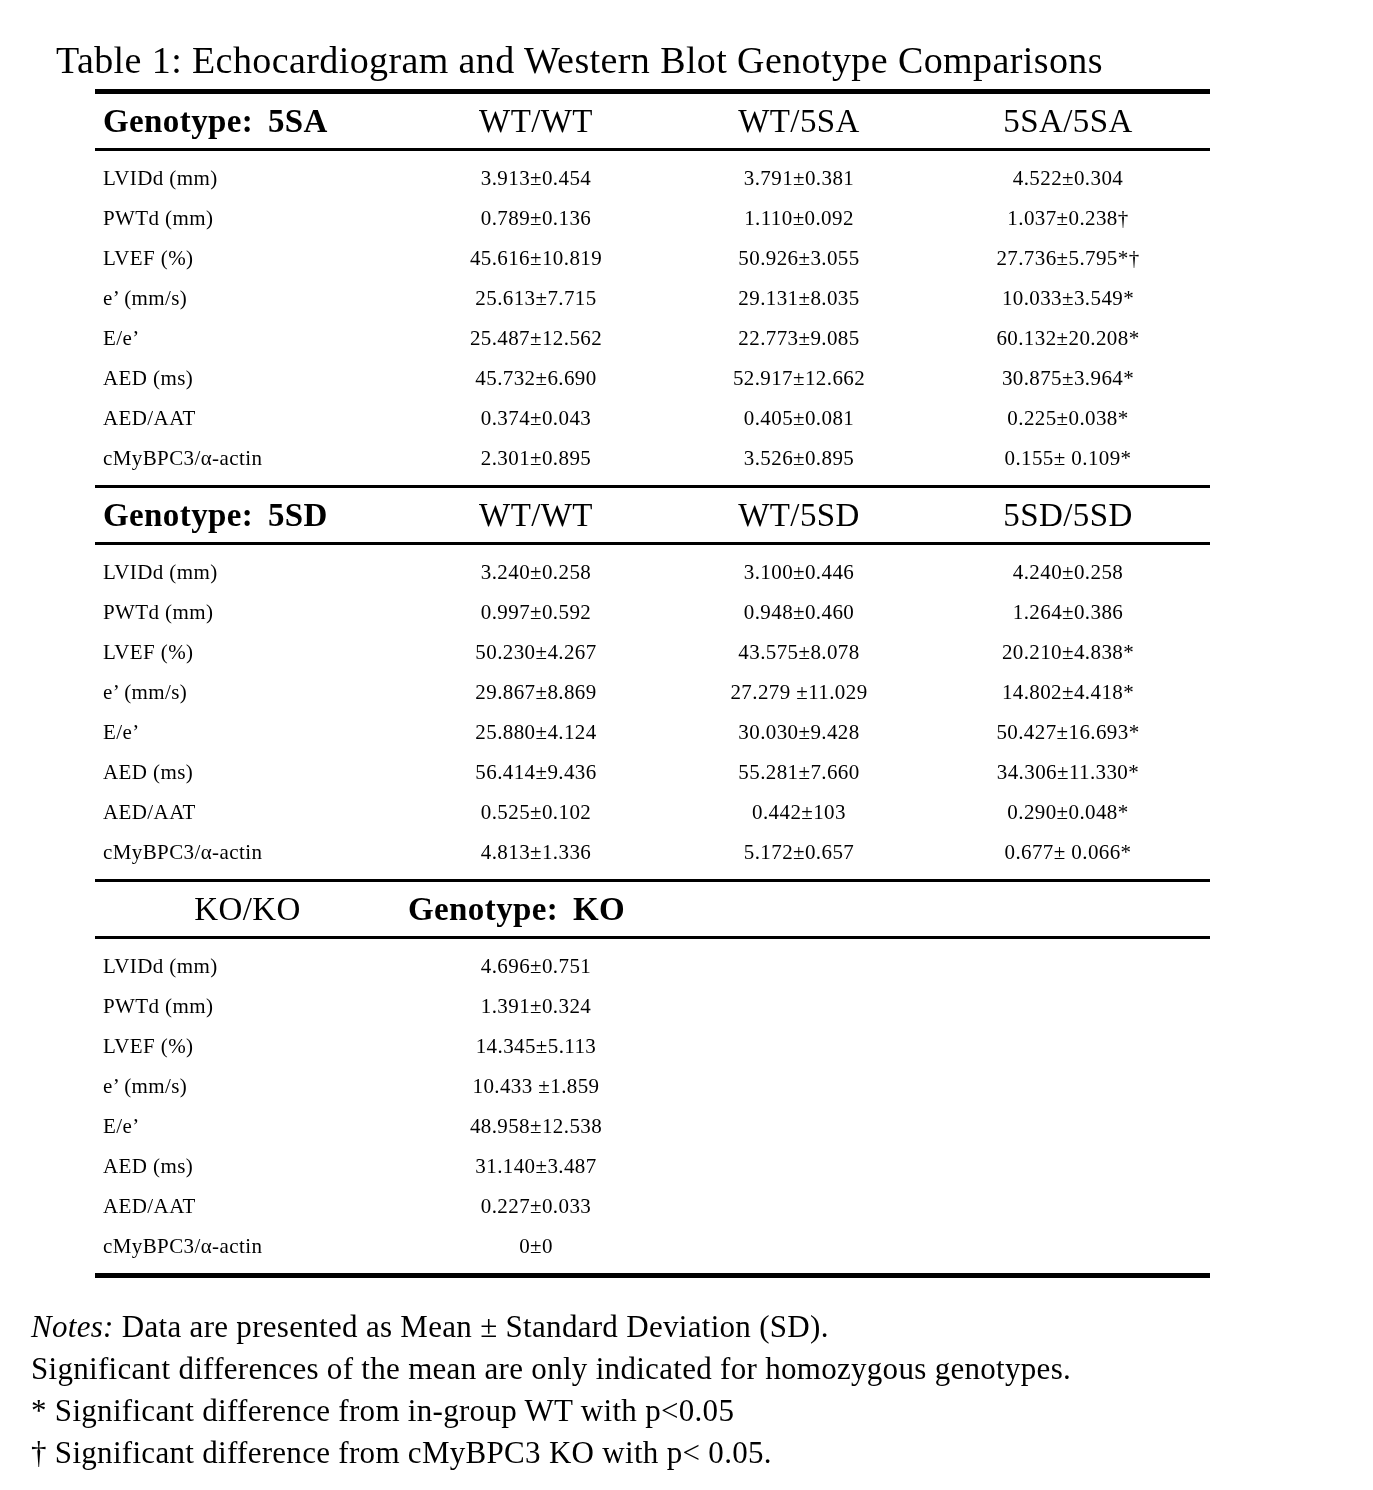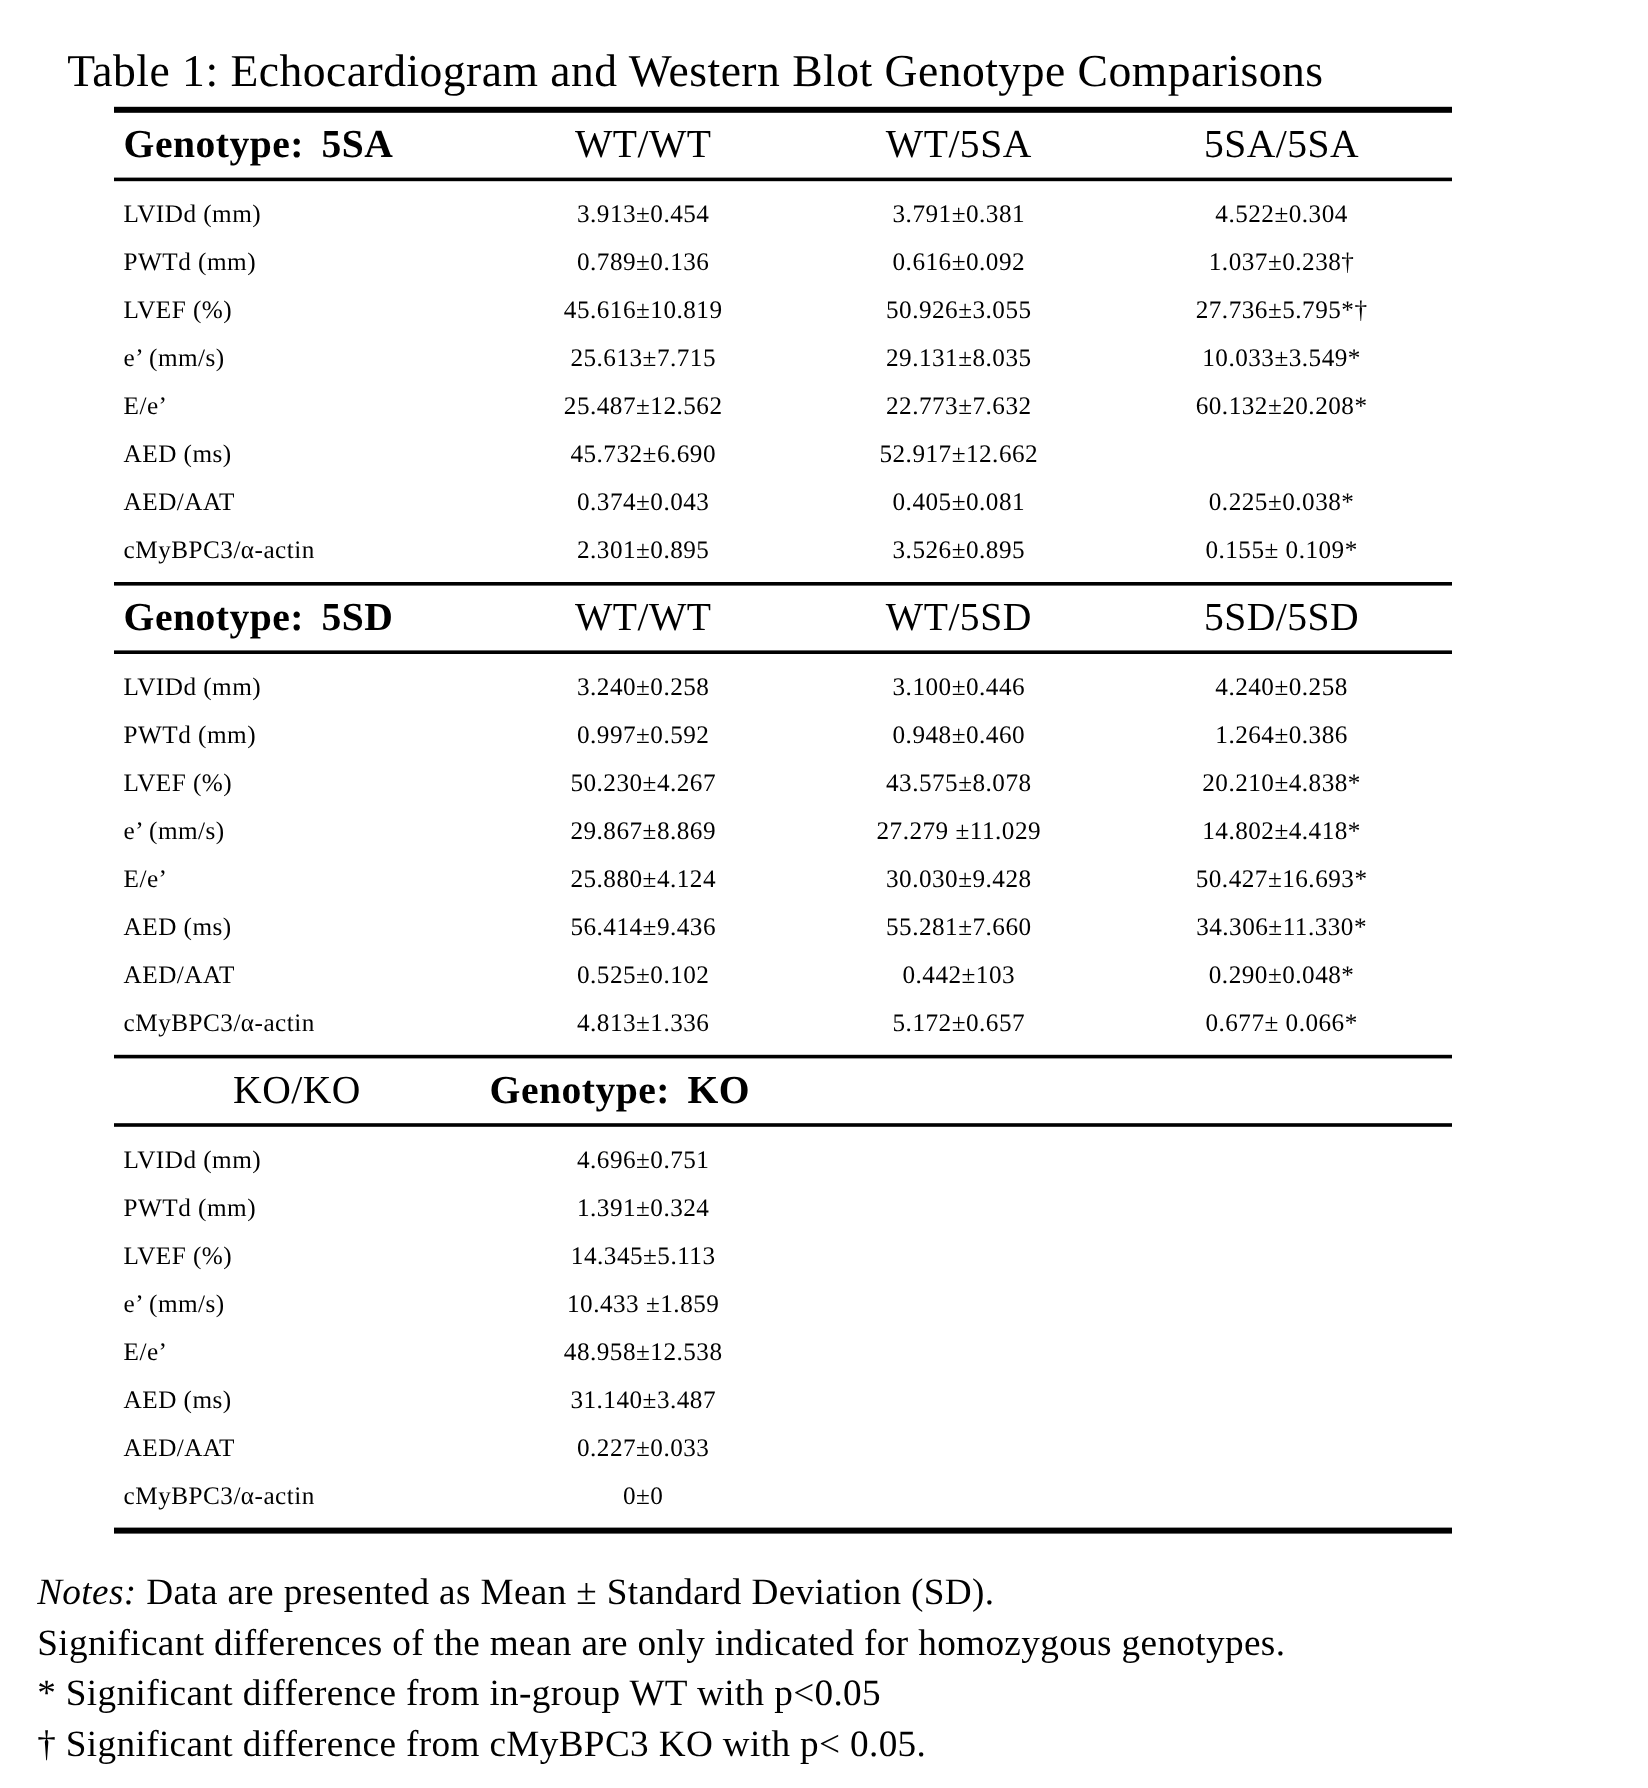--- a/index.html
+++ b/index.html
@@ -87,45 +87,46 @@
       <div class="rows">
         <div class="row">
           <div class="cell label">LVIDd (mm)</div>
           <div class="cell val">3.913±0.454</div>
           <div class="cell val">3.791±0.381</div>
           <div class="cell val">4.522±0.304</div>
         </div>
         <div class="row">
           <div class="cell label">PWTd (mm)</div>
           <div class="cell val">0.789±0.136</div>
-          <div class="cell val">0.616±0.092</div>
+          <div class="cell val">1.110±0.092</div>
           <div class="cell val">1.037±0.238†</div>
         </div>
         <div class="row">
           <div class="cell label">LVEF (%)</div>
           <div class="cell val">45.616±10.819</div>
           <div class="cell val">50.926±3.055</div>
           <div class="cell val">27.736±5.795*†</div>
         </div>
         <div class="row">
           <div class="cell label">e’ (mm/s)</div>
           <div class="cell val">25.613±7.715</div>
           <div class="cell val">29.131±8.035</div>
           <div class="cell val">10.033±3.549*</div>
         </div>
         <div class="row">
           <div class="cell label">E/e’</div>
           <div class="cell val">25.487±12.562</div>
-          <div class="cell val">22.773±7.632</div>
+          <div class="cell val">22.773±9.085</div>
           <div class="cell val">60.132±20.208*</div>
         </div>
         <div class="row">
           <div class="cell label">AED (ms)</div>
           <div class="cell val">45.732±6.690</div>
           <div class="cell val">52.917±12.662</div>
+          <div class="cell val">30.875±3.964*</div>
         </div>
         <div class="row">
           <div class="cell label">AED/AAT</div>
           <div class="cell val">0.374±0.043</div>
           <div class="cell val">0.405±0.081</div>
           <div class="cell val">0.225±0.038*</div>
         </div>
         <div class="row">
           <div class="cell label">cMyBPC3/α-actin</div>
           <div class="cell val">2.301±0.895</div>

